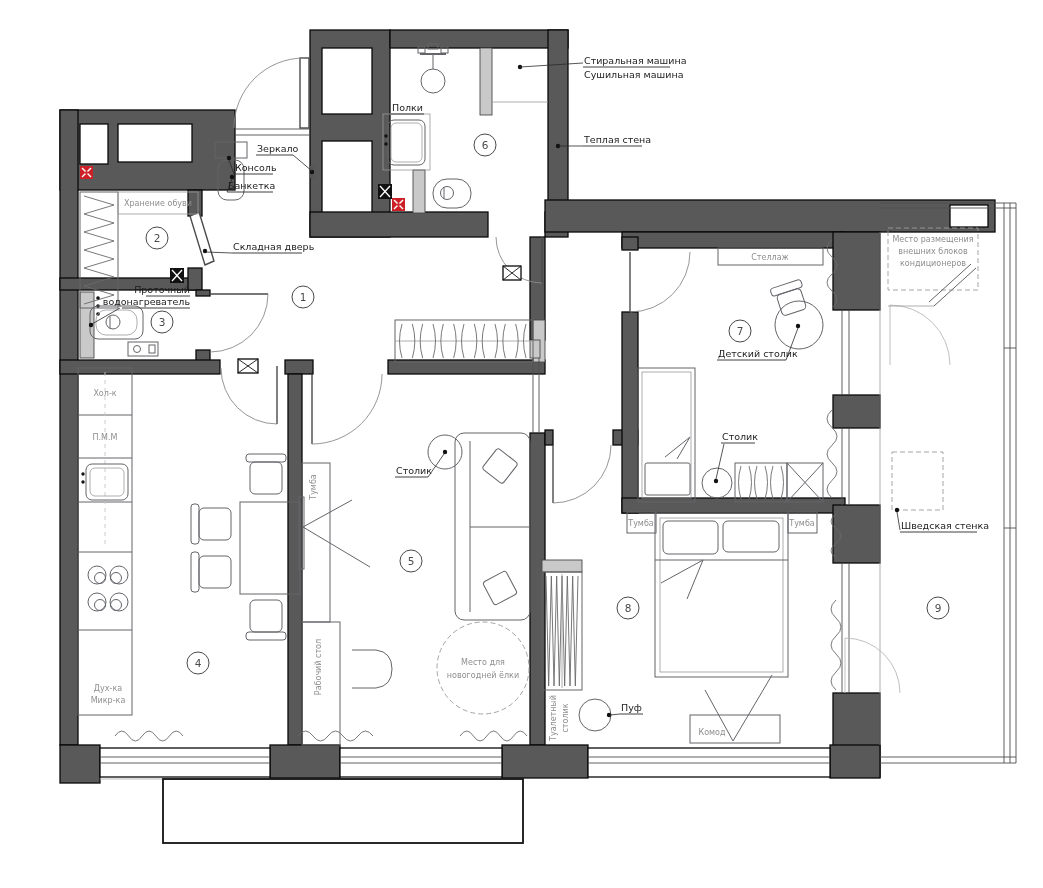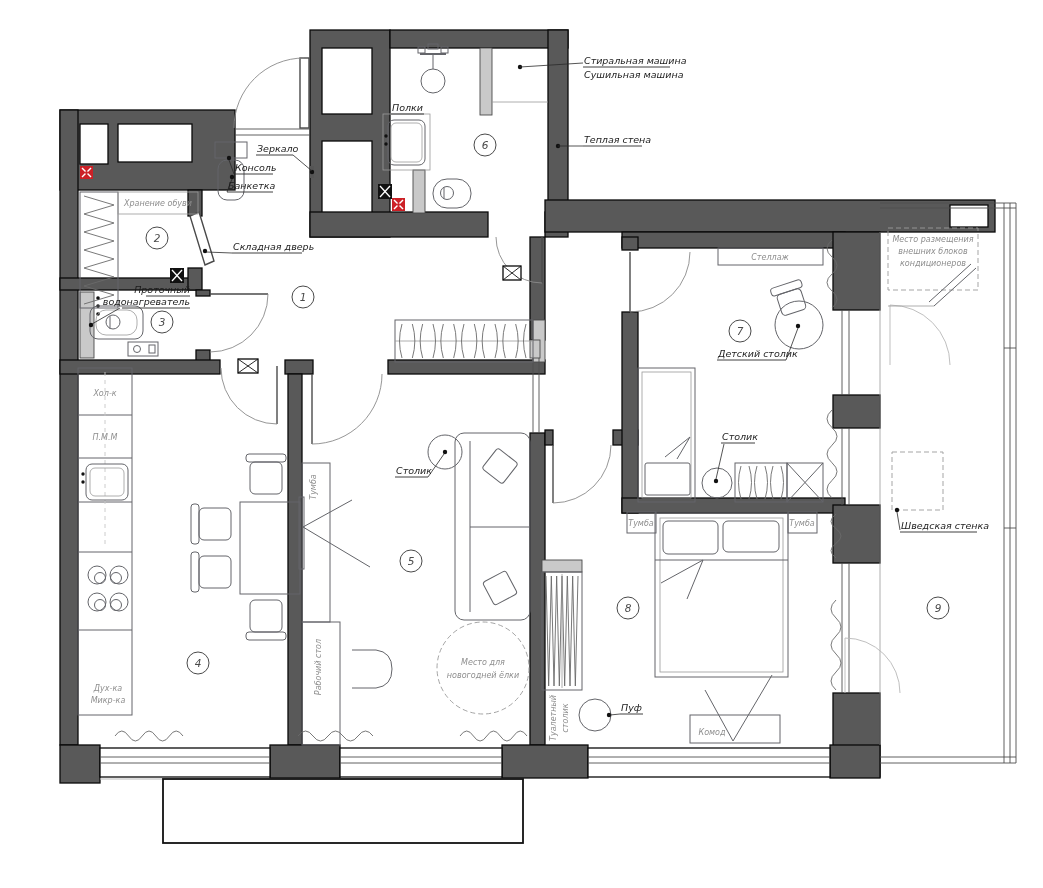--- a/index.html
+++ b/index.html
@@ -1,16 +1,16 @@
 <!DOCTYPE html>
 <html><head>
 <meta charset="utf-8">
 <style>
   html,body{margin:0;padding:0;background:#fff;}
-  .stage{width:868px;height:888px;position:relative;background:#fff;font-style:italic;}
+  .stage{width:868px;height:888px;position:relative;background:#fff;}
   svg text{font-family:"DejaVu Sans",sans-serif;}
   .w{fill:#595959;stroke:#0a0a0a;stroke-width:1.3;}
   .nw{fill:#ffffff;stroke:#0a0a0a;stroke-width:1.3;}
   .lg{fill:#c9c9c9;stroke:#4a4a4a;stroke-width:0.9;}
   .f{fill:none;stroke:#64656a;stroke-width:1;}
   .f2{fill:none;stroke:#9a9a9a;stroke-width:0.8;}
   .glass{stroke:#4f4f4f;stroke-width:0.9;fill:none;}
   .arc{fill:none;stroke:#8a8a8a;stroke-width:0.9;}
   .leaf{stroke:#4a4a4a;stroke-width:1.4;fill:#fff;}
   .larc{fill:none;stroke:#b8b8b8;stroke-width:0.9;}

